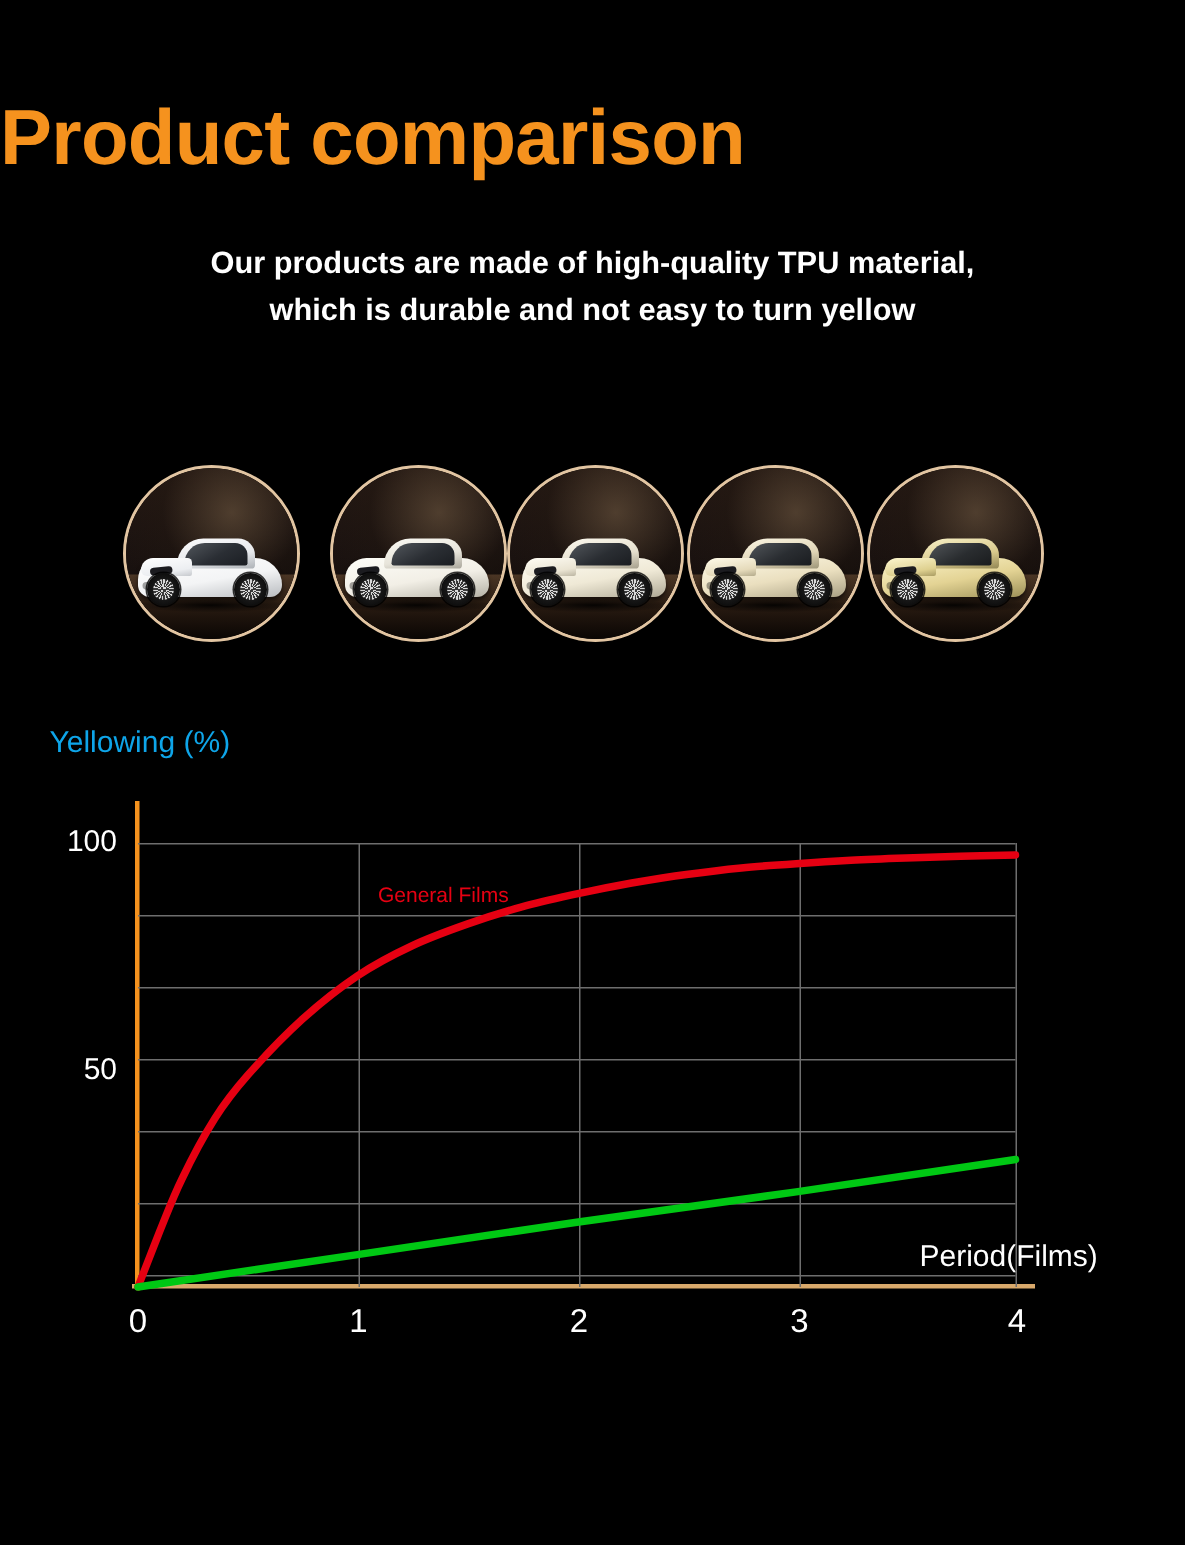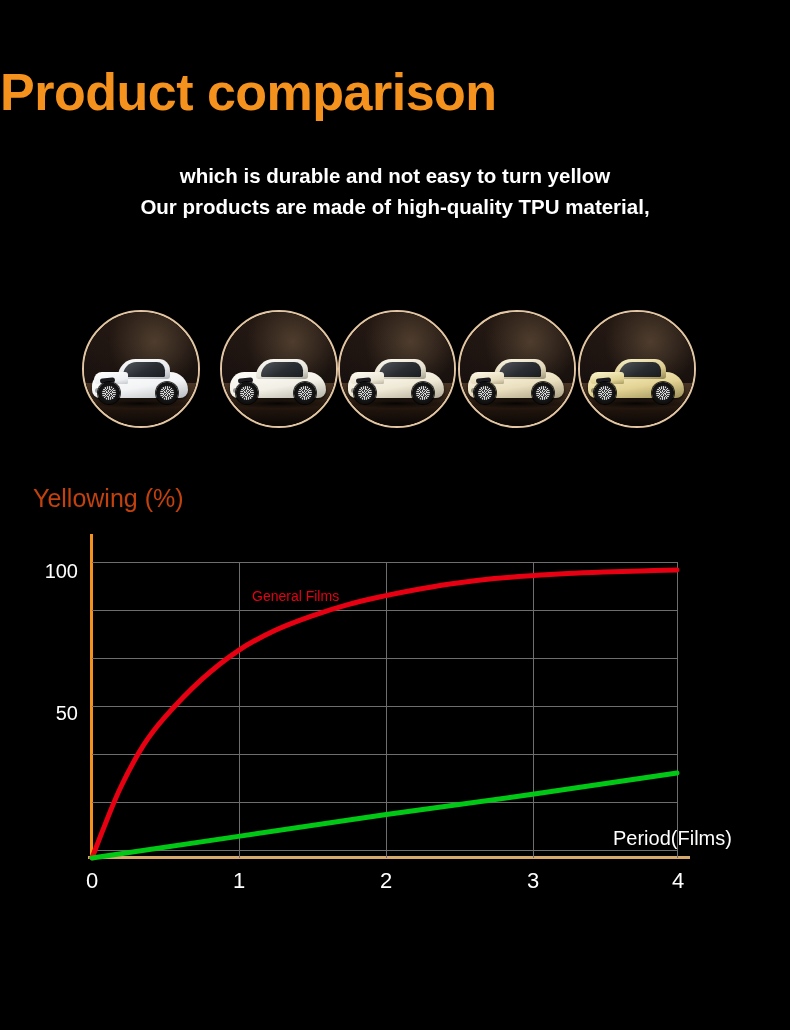--- a/index.html
+++ b/index.html
@@ -92,21 +92,21 @@
   }
   .wm-k{display:inline-block;position:relative;width:52px;height:66px;vertical-align:-14px;}
   .wm-k span{position:absolute;background:#232323;}
   .wm-k .s1{left:2px;top:6px;width:9px;height:62px;transform:skewX(-14deg);}
   .wm-k .s2{left:16px;top:2px;width:10px;height:40px;transform:rotate(38deg);transform-origin:top left;}
   .wm-k .s3{left:17px;top:34px;width:10px;height:40px;transform:rotate(-40deg);transform-origin:top left;}
 
   
   .chart{position:absolute;left:0;top:480px;width:790px;height:420px;}
   .ylabel{
-    position:absolute;left:33px;top:4px;color:#c2410c;font-size:25px;font-weight:normal;
+    position:absolute;left:33px;top:4px;color:#0ea5e9;font-size:20px;font-weight:normal;
     white-space:nowrap;
   }
   .plot{position:absolute;left:92px;top:82px;width:585px;height:296px;}
   .gridline-h{position:absolute;left:0;width:585px;height:1px;background:#6e6e6e;}
   .gridline-v{position:absolute;top:0;width:1px;height:296px;background:#6e6e6e;}
   .yaxis{
     position:absolute;left:90px;top:54px;width:3px;height:324px;background:#F5921E;
   }
   .xaxis{
     position:absolute;left:88px;top:376px;width:602px;height:3px;background:#D9A96B;
@@ -124,22 +124,22 @@
   .serieslabel{position:absolute;font-size:14px;font-weight:normal;white-space:nowrap;}
   svg.curves{position:absolute;left:0;top:0;width:585px;height:296px;overflow:visible;}
 </style>
 </head>
 <body>
 
 <div class="page">
 
   <div class="title">Product comparison</div>
   <div class="subtitle">
+    <div>Our products are made of high-quality TPU material,</div>
     <div>which is durable and not easy to turn yellow</div>
-    <div>Our products are made of high-quality TPU material,</div>
   </div>
 
   <div class="carstrip">
 
     <div class="carcircle" style="left:82px;">
       <div class="scene">
         <div class="bg"></div>
         <div class="floor"></div>
         <div class="car">
           <div class="shadow"></div>
@@ -249,21 +249,21 @@
   </div>
 
 
   <div class="chart">
 
     <div class="ylabel">Yellowing (%)</div>
 
     <div class="yaxis"></div>
     <div class="xaxis"></div>
 
-    <div class="ytick" style="top:80px;width:78px;left:0;">100</div>
+    <div class="ytick" style="top:70px;width:78px;left:0;">100</div>
     <div class="ytick" style="top:222px;width:78px;left:0;">50</div>
 
     <div class="xtick" style="left:72px;">0</div>
     <div class="xtick" style="left:219px;">1</div>
     <div class="xtick" style="left:366px;">2</div>
     <div class="xtick" style="left:513px;">3</div>
     <div class="xtick" style="left:658px;">4</div>
 
     <div class="xaxis-title" style="left:613px;top:347px;">Period(Films)</div>
 

